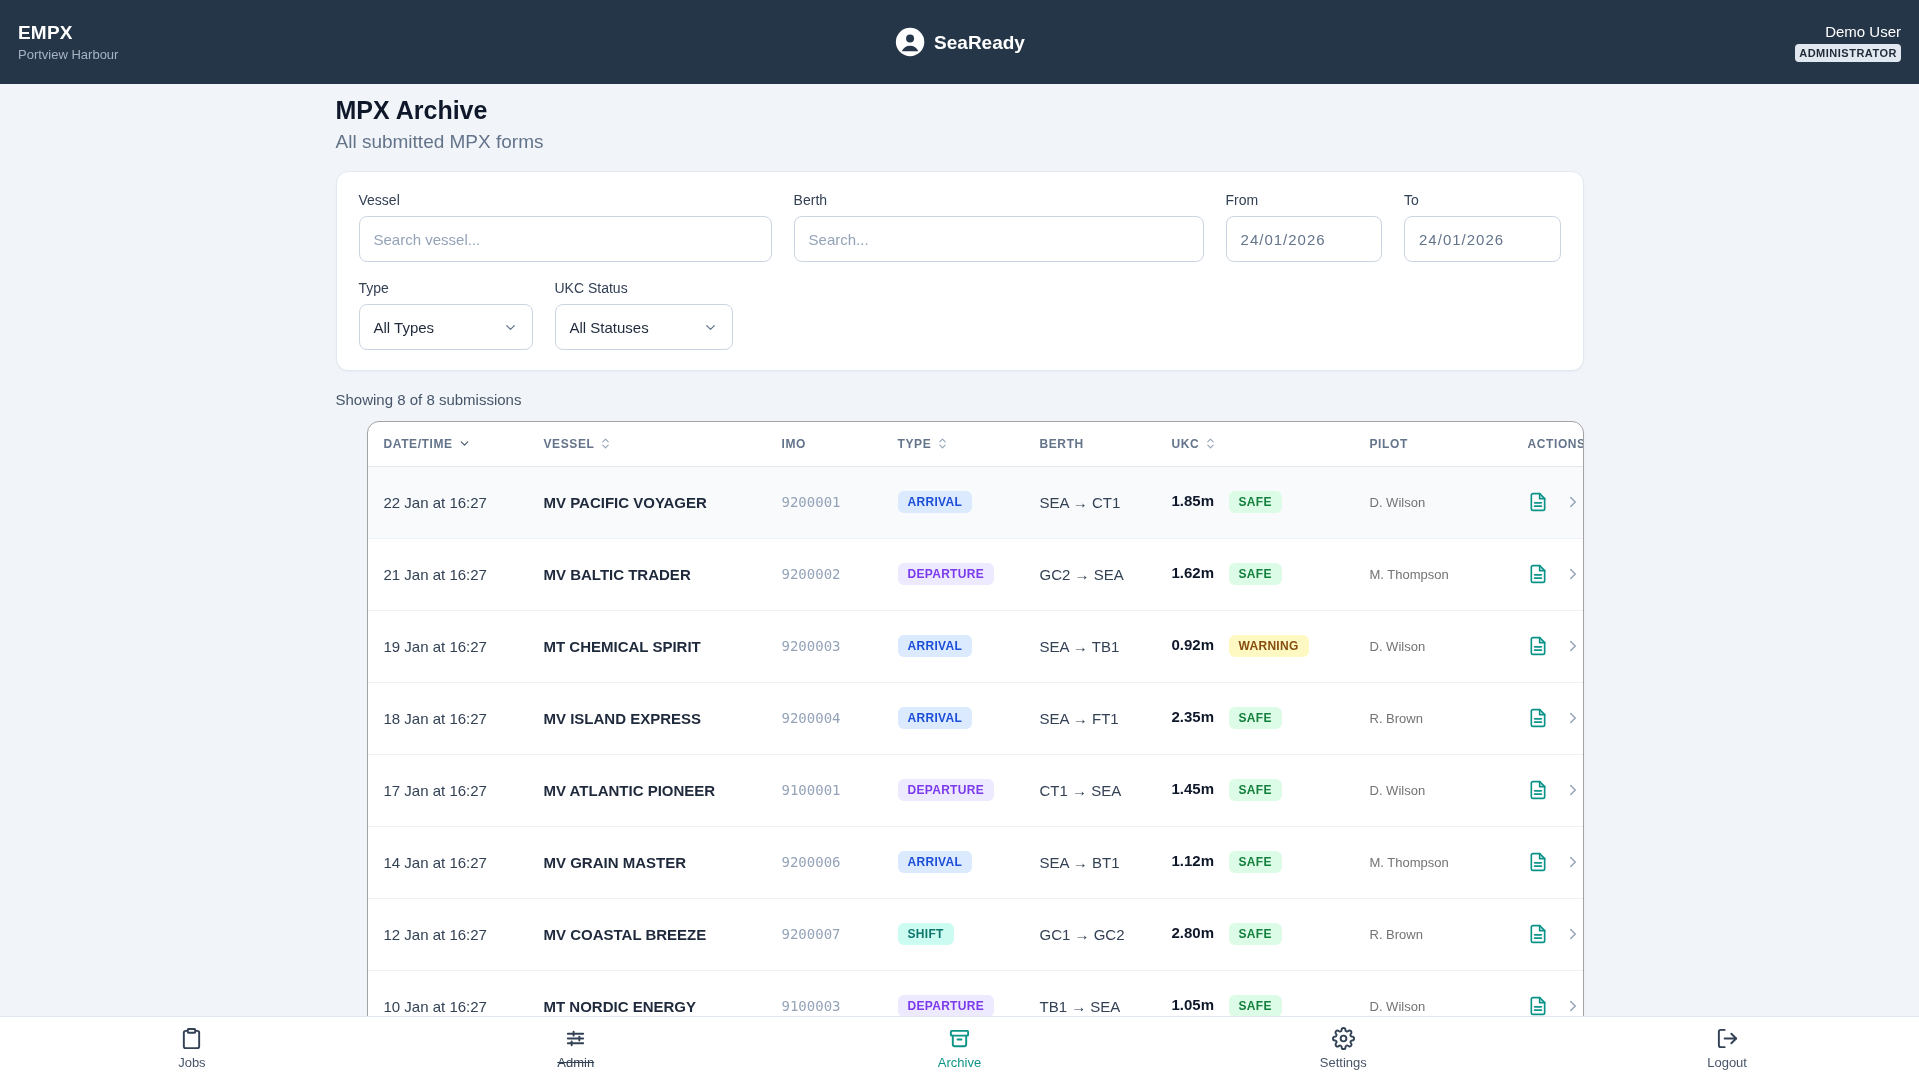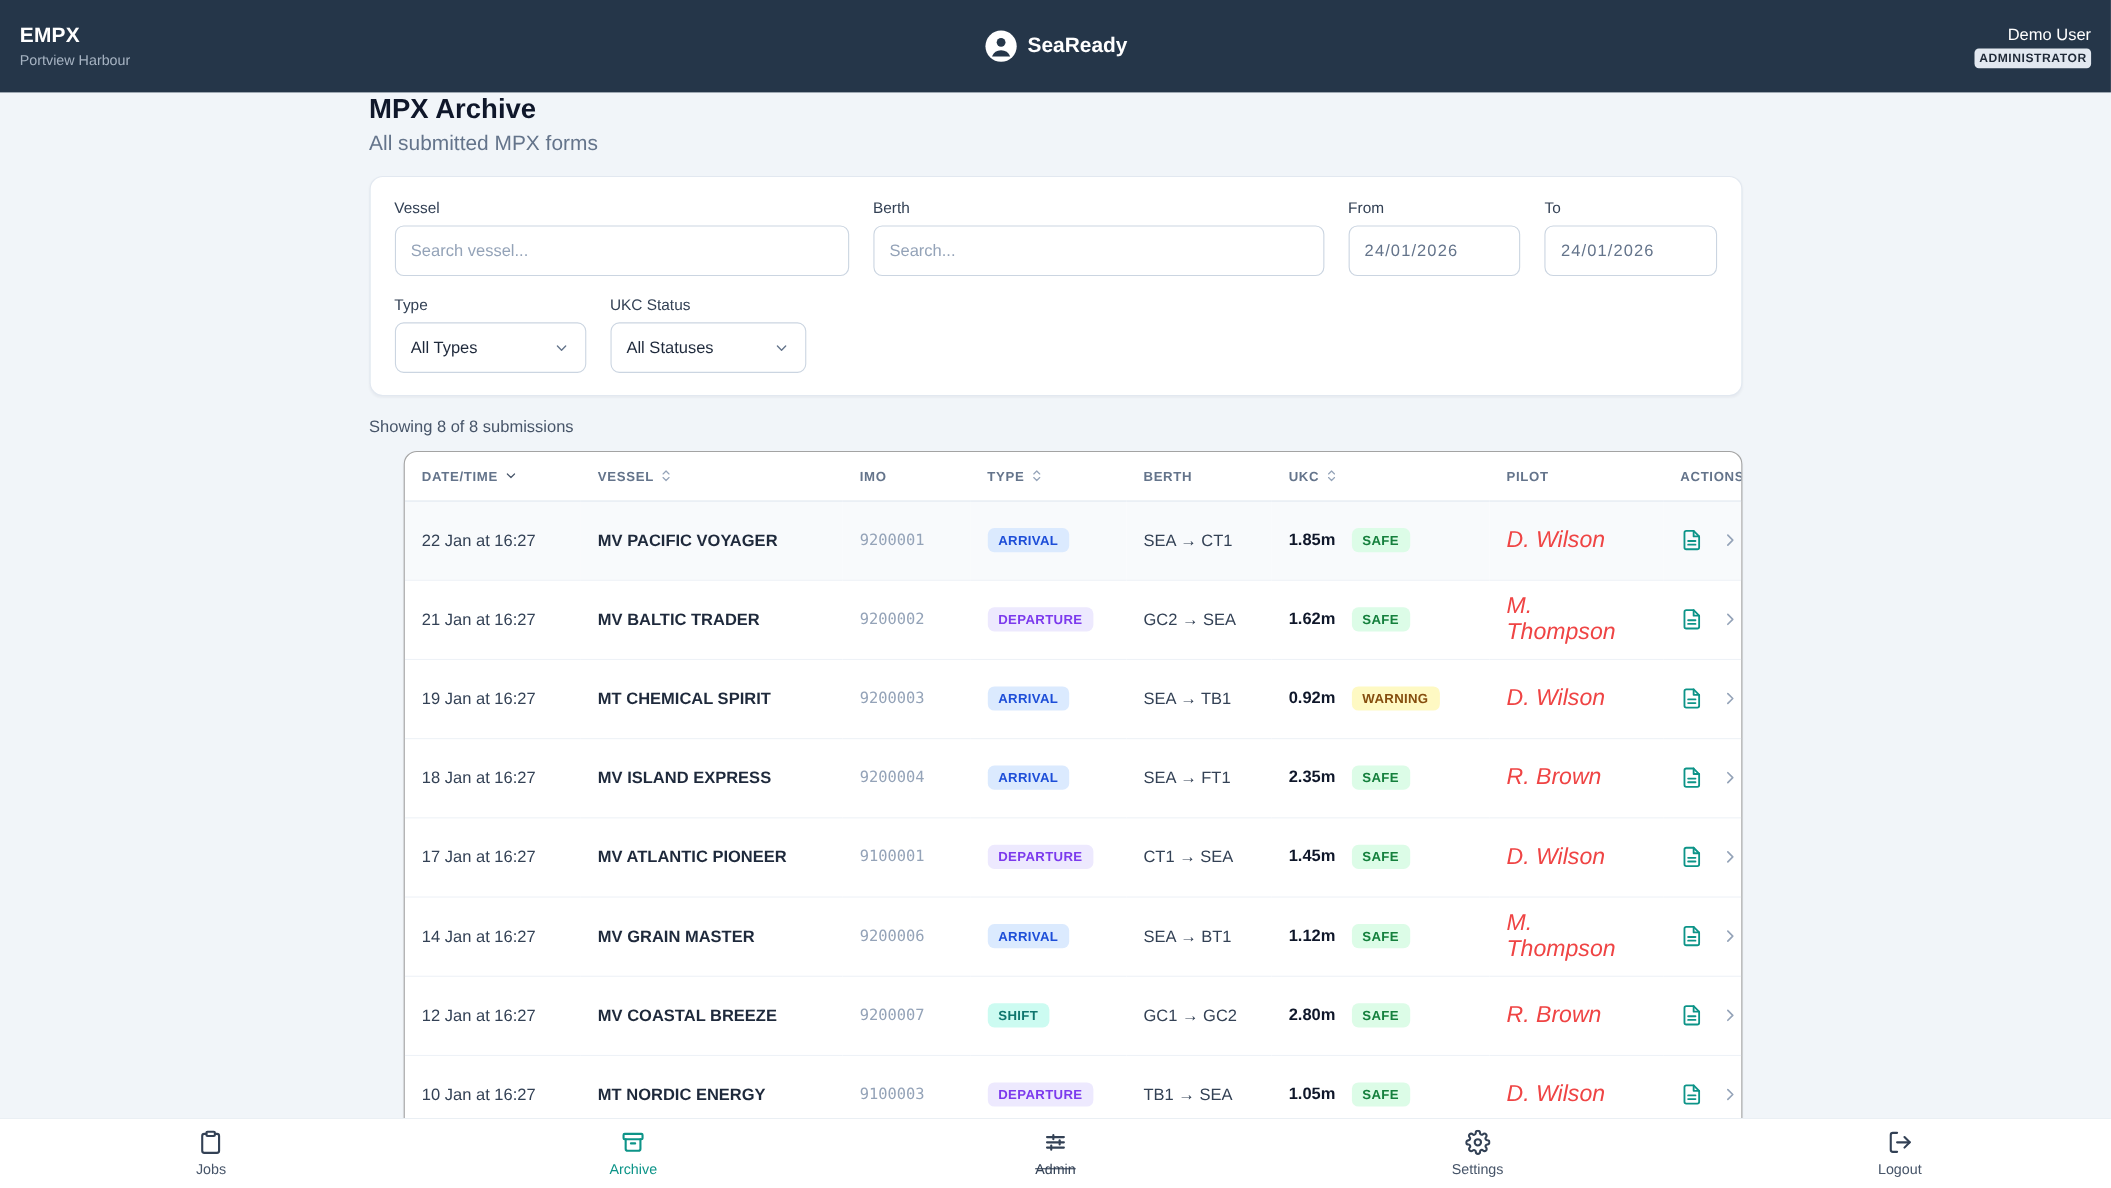--- a/index.html
+++ b/index.html
@@ -27,21 +27,21 @@
   }
   .hdr-center .logo svg { width:31px; height:31px; }
   .hdr-right { text-align:right; display:flex; flex-direction:column; align-items:flex-end; gap:4px; }
   .hdr-right .user-name { font-size:15px; font-weight:500; }
   .role-badge {
     background:#e2e8f0; color:#1f2937; font-size:11px; font-weight:700;
     letter-spacing:.5px; padding:3px 4px; border-radius:4px;
   }
 
   
-  main { }
+  main { padding-top:11px; }
   .container { width:1248px; margin:0 auto; }
   h1.page-title { font-size:25px; font-weight:700; margin:0; color:#0f172a; line-height:1.2; }
   .page-subtitle { font-size:19px; color:#64748b; margin:6px 0 18px; }
 
   
   .filter-card {
     background:#fff; border:1px solid #e2e8f0; border-radius:12px;
     padding:20px 22px; box-shadow:0 1px 2px rgba(15,23,42,.04);
     margin-bottom:20px;
   }
@@ -81,21 +81,21 @@
   .sort-icon svg { width:13px; height:13px; }
   .sort-icon { color:#94a3b8; }
   .sort-icon.active { color:#475569; }
   tbody td { padding:0 16px; height:72px; border-bottom:1px solid #eef2f7; vertical-align:middle; }
   tbody tr:last-child td { border-bottom:none; }
   tbody tr.highlighted { background:#f8fafc; }
   .c-datetime { font-size:15px; color:#334155; }
   .c-vessel { font-size:15px; font-weight:700; color:#1e293b; }
   .c-imo { font-family:"DejaVu Sans Mono", monospace; font-size:14px; color:#94a3b8; }
   .c-berth { font-size:15px; color:#334155; }
-  .c-pilot { font-size:21px; color:#ef4444;font-style:italic; }
+  .c-pilot { font-size:13px; color:#737373; }
   .badge {
     display:inline-block; font-size:12px; font-weight:700; letter-spacing:.3px;
     padding:4px 10px; border-radius:6px; white-space:nowrap;
   }
   .type-arrival   { background:var(--type-arrival-bg,#dbeafe);   color:var(--type-arrival-fg,#1d4ed8); }
   .type-departure { background:var(--type-departure-bg,#ede9fe); color:var(--type-departure-fg,#7c3aed); }
   .type-shift     { background:var(--type-shift-bg,#ccfbf1);     color:var(--type-shift-fg,#0f766e); }
   .status-safe    { background:var(--ukc-safe-bg,#dcfce7);       color:var(--ukc-safe-fg,#15803d); }
   .status-warning { background:var(--ukc-warning-bg,#fef9c3);    color:var(--ukc-warning-fg,#854d0e); }
   .ukc-value { font-size:15px; font-weight:700; color:#0f172a; margin-right:10px; }
@@ -517,43 +517,43 @@
 <nav class="bottom-nav" id="bottom-nav">
     <div class="nav-item">
       <span class="icon nav-icon">
         <svg viewBox="0 0 24 24" fill="none" stroke="currentColor" stroke-width="2" stroke-linecap="round" stroke-linejoin="round">
           <path d="M16 4h2a2 2 0 0 1 2 2v14a2 2 0 0 1-2 2H6a2 2 0 0 1-2-2V6a2 2 0 0 1 2-2h2"></path>
           <rect x="8" y="2" width="8" height="4" rx="1"></rect>
         </svg>
       </span>
       <span class="nav-label">Jobs</span>
     </div>
-    <div class="nav-item active">
-      <span class="icon nav-icon">
-        <svg viewBox="0 0 24 24" fill="none" stroke="currentColor" stroke-width="2" stroke-linecap="round" stroke-linejoin="round">
-          <rect x="3" y="4" width="18" height="5" rx="1"></rect>
-          <path d="M5 9v9a2 2 0 0 0 2 2h10a2 2 0 0 0 2-2V9"></path>
-          <path d="M10 13h4"></path>
-        </svg>
-      </span>
-      <span class="nav-label">Archive</span>
-    </div>
     <div class="nav-item">
       <span class="icon nav-icon">
         <svg viewBox="0 0 24 24" fill="none" stroke="currentColor" stroke-width="2" stroke-linecap="round" stroke-linejoin="round">
           <path d="M4 7h16"></path>
           <path d="M4 12h16"></path>
           <path d="M4 17h16"></path>
           <path d="M10 5v4"></path>
           <path d="M16 10v4"></path>
           <path d="M8 15v4"></path>
         </svg>
       </span>
       <span class="nav-label struck">Admin</span>
     </div>
+    <div class="nav-item active">
+      <span class="icon nav-icon">
+        <svg viewBox="0 0 24 24" fill="none" stroke="currentColor" stroke-width="2" stroke-linecap="round" stroke-linejoin="round">
+          <rect x="3" y="4" width="18" height="5" rx="1"></rect>
+          <path d="M5 9v9a2 2 0 0 0 2 2h10a2 2 0 0 0 2-2V9"></path>
+          <path d="M10 13h4"></path>
+        </svg>
+      </span>
+      <span class="nav-label">Archive</span>
+    </div>
     <div class="nav-item">
       <span class="icon nav-icon">
         <svg viewBox="0 0 24 24" fill="none" stroke="currentColor" stroke-width="2" stroke-linecap="round" stroke-linejoin="round">
           <circle cx="12" cy="12" r="3"></circle>
           <path d="M19.4 15a1.65 1.65 0 0 0 .33 1.82l.06.06a2 2 0 0 1 0 2.83 2 2 0 0 1-2.83 0l-.06-.06a1.65 1.65 0 0 0-1.82-.33 1.65 1.65 0 0 0-1 1.51V21a2 2 0 0 1-2 2 2 2 0 0 1-2-2v-.09A1.65 1.65 0 0 0 9 19.4a1.65 1.65 0 0 0-1.82.33l-.06.06a2 2 0 0 1-2.83 0 2 2 0 0 1 0-2.83l.06-.06a1.65 1.65 0 0 0 .33-1.82 1.65 1.65 0 0 0-1.51-1H3a2 2 0 0 1-2-2 2 2 0 0 1 2-2h.09A1.65 1.65 0 0 0 4.6 9a1.65 1.65 0 0 0-.33-1.82l-.06-.06a2 2 0 0 1 0-2.83 2 2 0 0 1 2.83 0l.06.06a1.65 1.65 0 0 0 1.82.33H9a1.65 1.65 0 0 0 1-1.51V3a2 2 0 0 1 2-2 2 2 0 0 1 2 2v.09a1.65 1.65 0 0 0 1 1.51 1.65 1.65 0 0 0 1.82-.33l.06-.06a2 2 0 0 1 2.83 0 2 2 0 0 1 0 2.83l-.06.06a1.65 1.65 0 0 0-.33 1.82V9a1.65 1.65 0 0 0 1.51 1H21a2 2 0 0 1 2 2 2 2 0 0 1-2 2h-.09a1.65 1.65 0 0 0-1.51 1z"></path>
         </svg>
       </span>
       <span class="nav-label">Settings</span>
     </div>
     <div class="nav-item">

